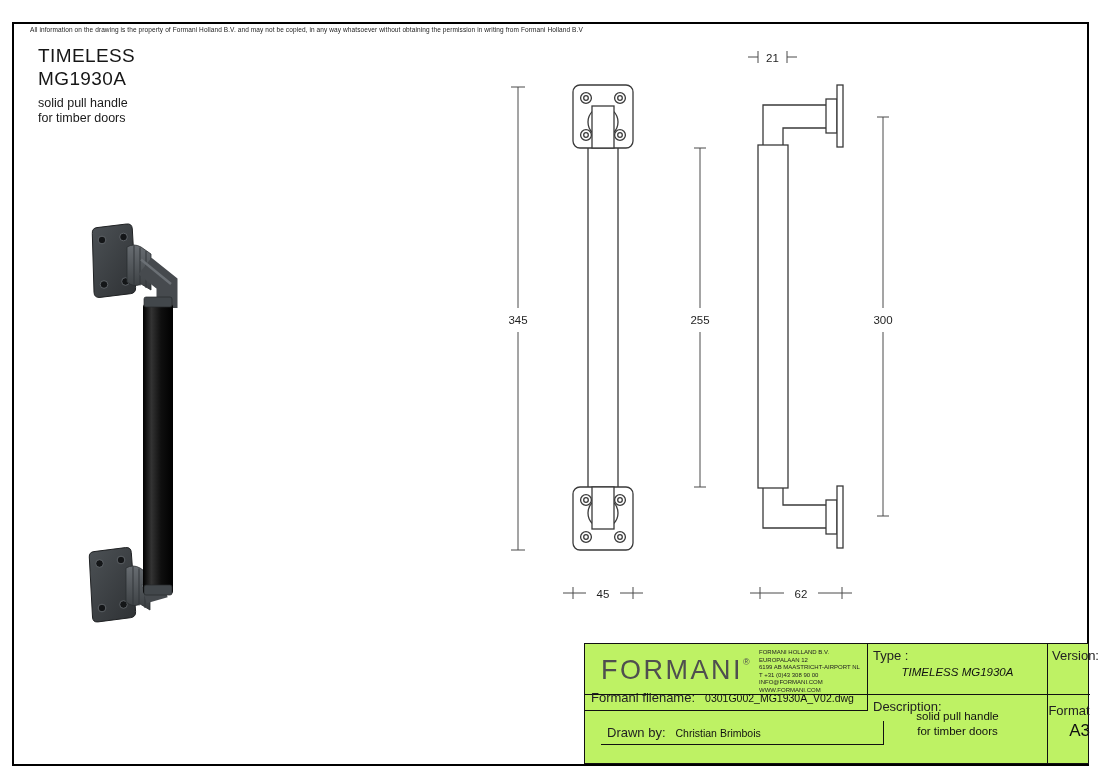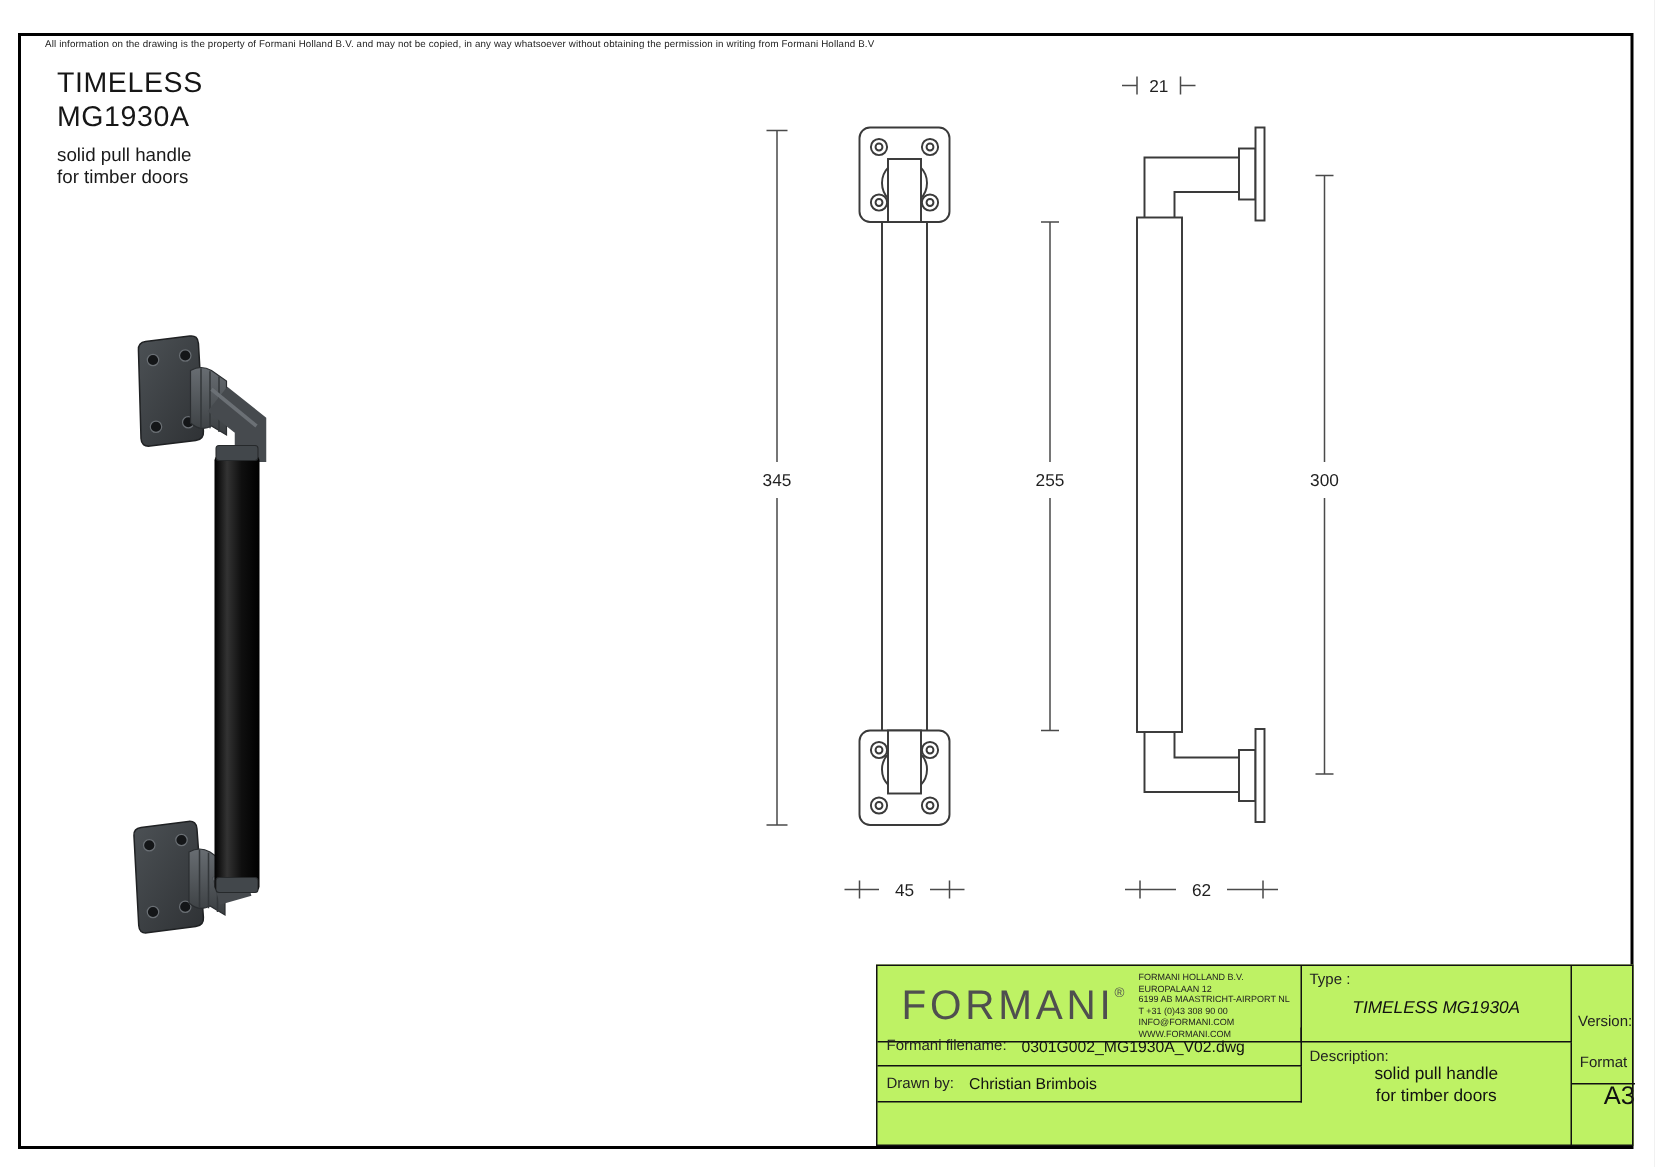--- a/index.html
+++ b/index.html
@@ -21,37 +21,37 @@
   .sheet-svg{position:absolute;left:0;top:0;}
 
   
   .tb{
     position:absolute;left:584px;top:643px;width:505px;height:121px;
     border:1.6px solid #111;box-sizing:border-box;background:#bef264;color:#1a1a1a;
   }
   .tb .cell{position:absolute;box-sizing:border-box;}
   .tb .br{border-right:1.4px solid #111;}
   .tb .bb{border-bottom:1.4px solid #111;}
-  .tb .lbl{font-size:10px;color:#222;}
+  .tb .lbl{font-size:13px;color:#222;}
   .tb .val{font-size:10.5px;color:#111;}
   .logo-cell{left:0;top:0;width:283px;height:51px;}
   .logo-word{
     position:absolute;left:16px;top:11px;font-size:27px;letter-spacing:2.5px;
     color:#4f4f4f;font-weight:400;transform:scaleY(1.02);
   }
   .logo-reg{font-size:9px;vertical-align:14px;letter-spacing:0;}
   .contact{position:absolute;left:174px;top:5px;font-size:6px;line-height:7.6px;color:#222;}
   .type-cell{left:283px;top:0;width:180px;height:51px;}
   .type-cell .lbl{position:absolute;left:5px;top:4px;}
   .type-cell .val{position:absolute;left:0;right:0;top:22px;text-align:center;font-size:11.5px;font-style:italic;}
-  .version-cell{left:463px;top:0;width:42px;height:51px;margin-top:28px;}
+  .version-cell{left:463px;top:0;width:42px;height:51px;}
   .version-cell .lbl{position:absolute;left:4px;top:4px;}
   .rowline{left:0;width:283px;display:flex;align-items:center;padding-left:6px;}
   .row-filename{top:41px;height:26px;align-items:center;}
-  .row-drawnby{top:67px;height:24px;}
+  .row-drawnby{top:77px;height:24px;margin-left:16px;}
   .row-creation{top:101px;height:18.6px;}
   .rowline .val{margin-left:10px;}
   .desc-cell{left:283px;top:51px;width:180px;height:68.6px;}
   .desc-cell .lbl{position:absolute;left:5px;top:4px;}
   .desc-cell .val{position:absolute;left:0;right:0;top:14px;text-align:center;font-size:11.5px;line-height:15px;}
   .format-cell{left:463px;top:51px;width:42px;height:68.6px;}
   .format-cell .lbl{position:absolute;left:0;right:0;top:8px;text-align:center;}
   .format-cell .val{position:absolute;left:0;right:0;top:26px;text-align:right;font-size:17px;}
 </style>
 </head>

